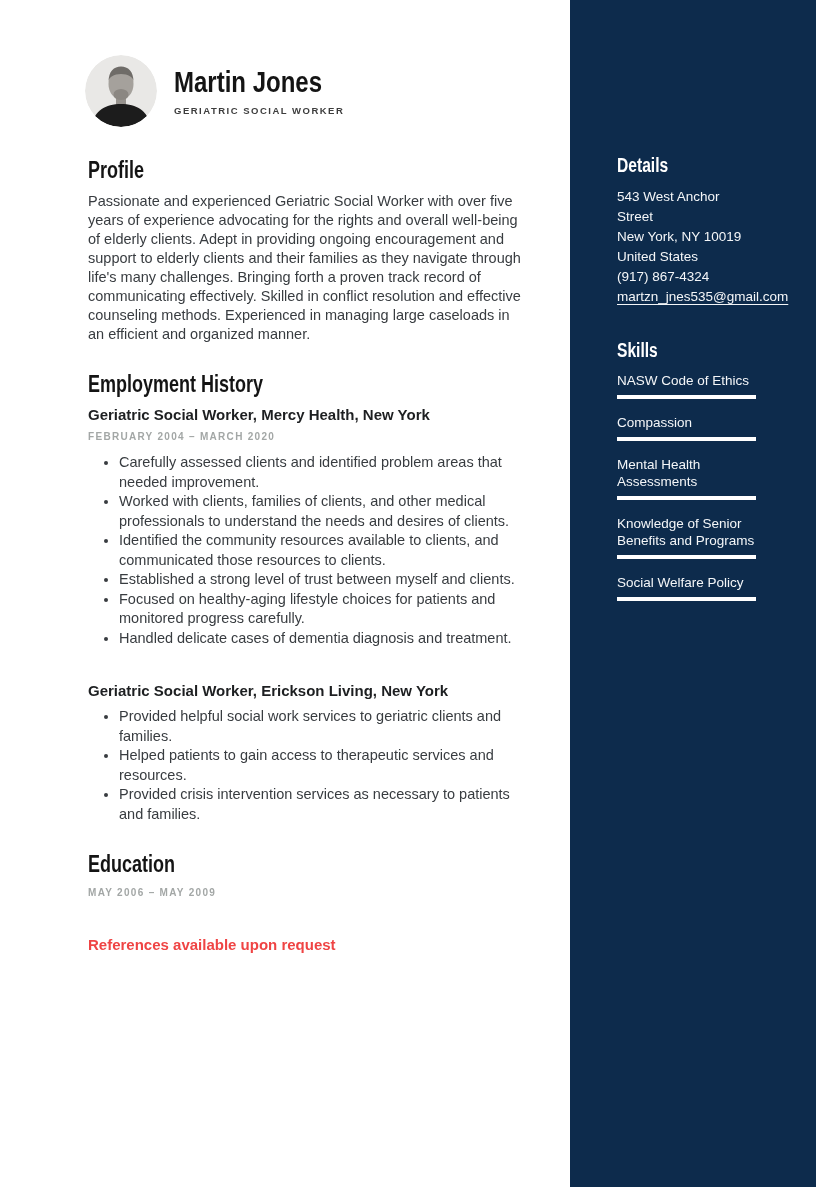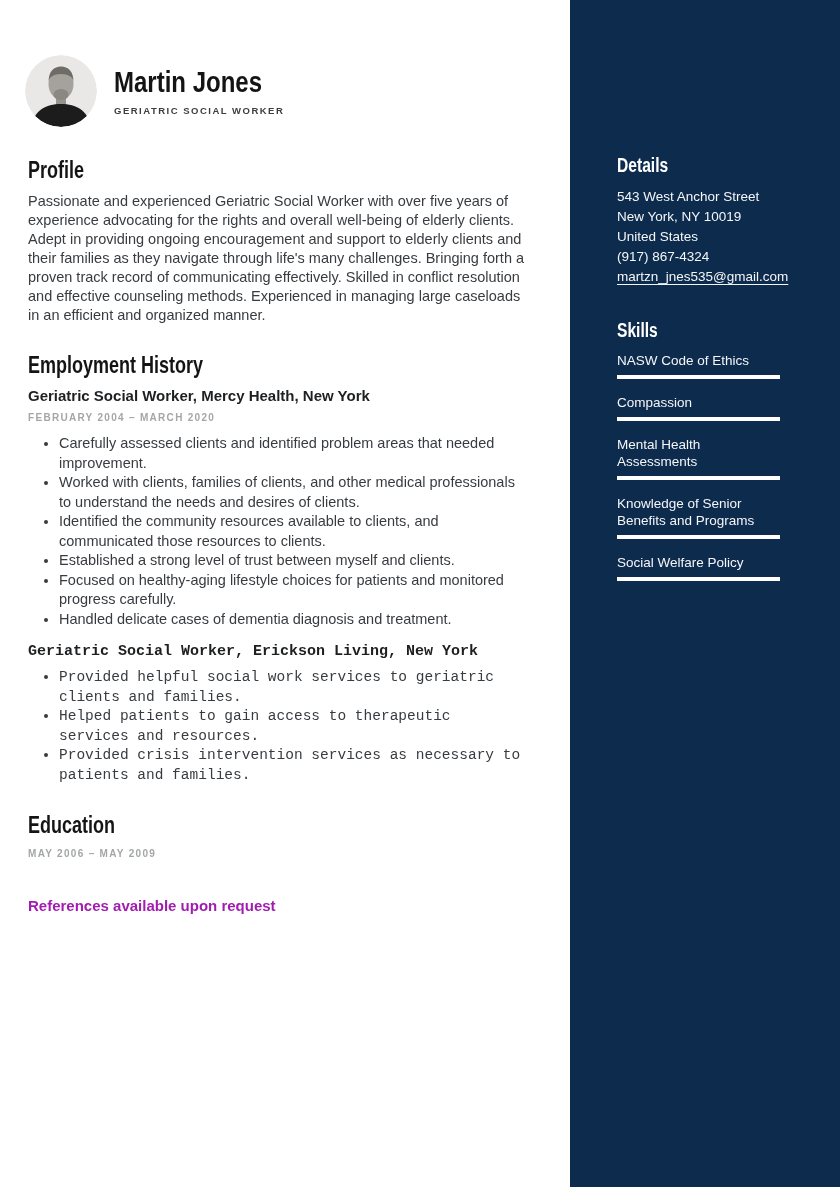--- a/index.html
+++ b/index.html
@@ -16,21 +16,21 @@
   html,body{margin:0;padding:0;}
   body{
     width:840px;height:1187px;background:#ffffff;
     font-family:"Liberation Sans", sans-serif;
     color:var(--body-color);
     -webkit-font-smoothing:antialiased;
   }
   .page{display:flex;width:840px;height:1187px;overflow:hidden;}
 
   
-  .main{width:570px;padding:55px 45px 0 28px;}
+  .main{width:570px;padding:55px 45px 0 88px;}
 
   .header{display:flex;align-items:center;gap:17px;margin-left:-3px;margin-bottom:30px;}
   .photo{width:72px;height:72px;border-radius:50%;overflow:hidden;flex:0 0 72px;}
   .photo svg{display:block;width:72px;height:72px;}
 
   .name{
     font-size:30px;font-weight:700;color:var(--heading-color);
     line-height:1.05;letter-spacing:0;
     transform:scaleX(0.8);transform-origin:0 50%;
     white-space:nowrap;display:inline-block;
@@ -43,35 +43,35 @@
   .section-heading{
     font-size:24px;font-weight:700;color:var(--heading-color);line-height:1.05;
     transform:scaleX(0.75);transform-origin:0 50%;
     white-space:nowrap;display:inline-block;margin:0;
   }
   .section{margin-bottom:27px;}
   .section-heading-row{margin-bottom:10px;}
 
   .profile-text{margin:0;font-size:14.5px;line-height:19px;color:var(--body-color);}
 
-  .job{margin-bottom:14px;}
-  .job:last-child{margin-bottom:0;font-family:Liberation Mono, monospace;}
+  .job{margin-bottom:34px;}
+  .job:last-child{margin-bottom:0;}
   .job-title{font-size:15px;font-weight:700;color:#1d1f21;margin:0 0 8px;}
   .job-dates{font-size:10px;font-weight:700;letter-spacing:1.3px;color:var(--date-color);margin:0 0 11px;}
   .bullets{margin:0;padding-left:31px;}
   .bullets li{font-size:14.5px;line-height:19.5px;color:var(--body-color);}
 
   .edu-item{margin-bottom:24px;}
   .edu-item:last-child{margin-bottom:0;}
 
-  .references-text{font-size:15px;font-weight:700;color:#a21caf;margin:2px 0 0;}
+  .references-text{font-size:15px;font-weight:700;color:#ef4444;margin:2px 0 0;}
 
   
   .sidebar{
-    width:270px;background:var(--sidebar-bg);color:var(--sidebar-text);
+    width:246px;background:var(--sidebar-bg);color:var(--sidebar-text);
     padding:155px 60px 0 47px;
   }
   .sidebar-heading{
     font-size:20px;font-weight:700;color:#ffffff;line-height:1.05;
     transform:scaleX(0.78);transform-origin:0 50%;
     white-space:nowrap;display:inline-block;margin:0;
   }
   .sidebar-heading-row{margin-bottom:11px;}
   .details-line{font-size:13.5px;line-height:20px;color:var(--sidebar-text);}
   .email-link{

